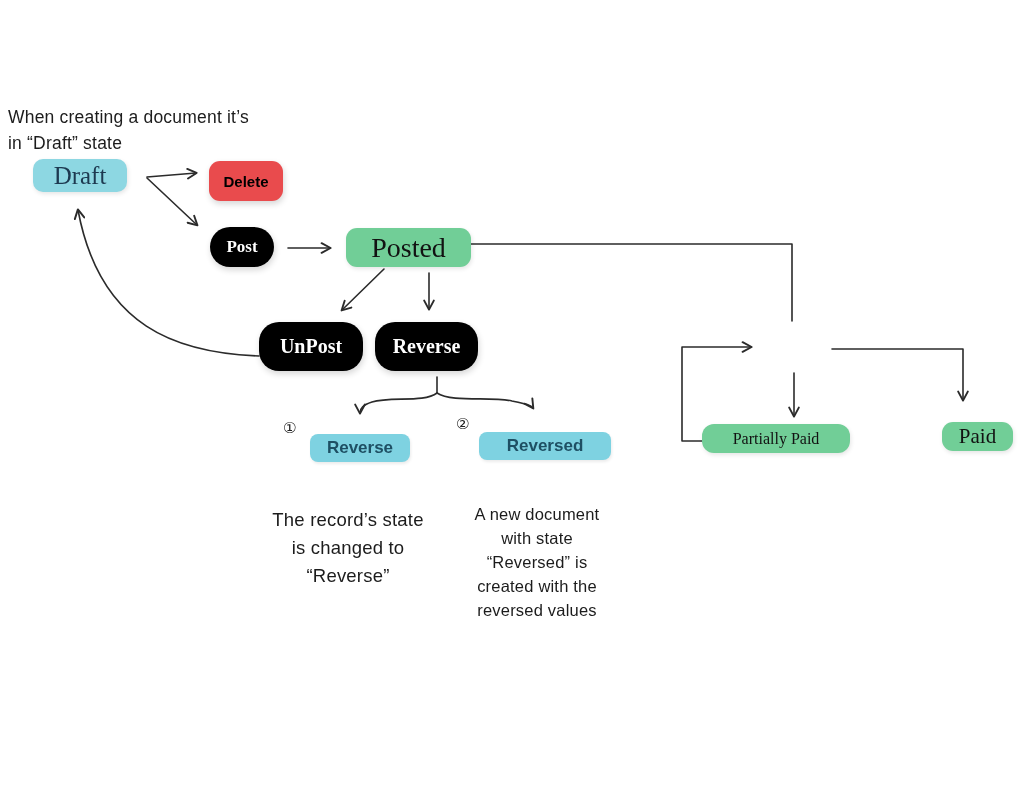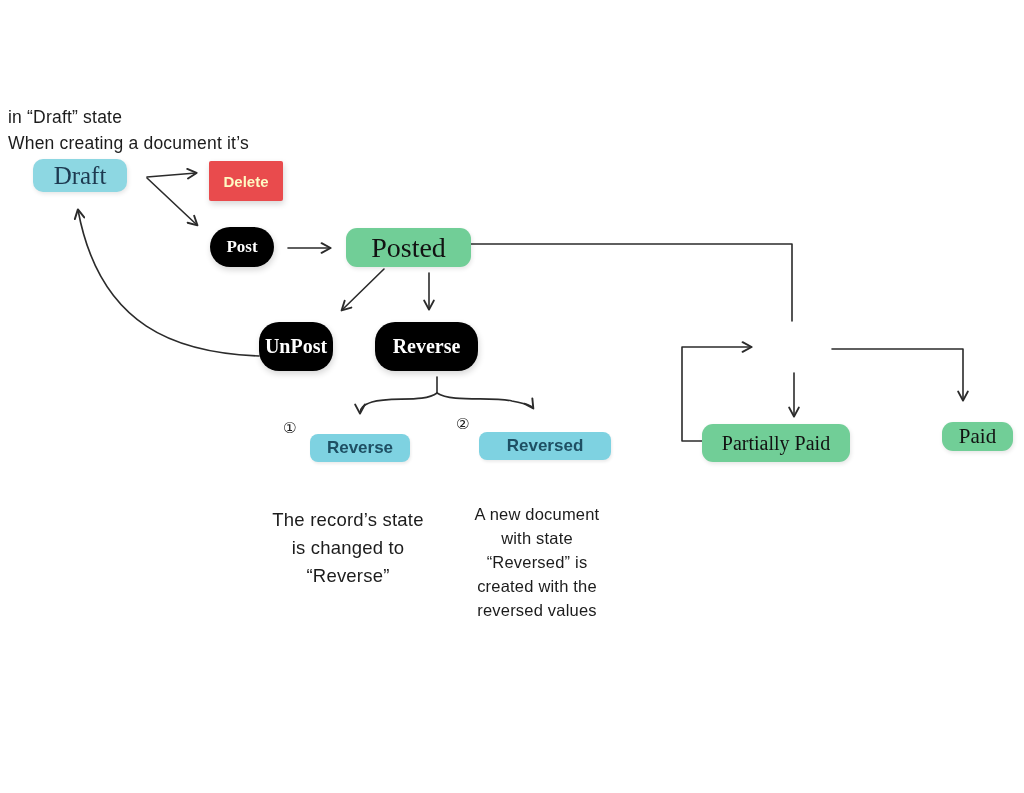--- a/index.html
+++ b/index.html
@@ -15,21 +15,21 @@
     white-space:nowrap;
     text-align:center;
   }
 
   .node.btn-blue{
     background:#000000;color:#ffffff;border-radius:20px;
     font-family:"Liberation Serif","DejaVu Serif",serif;font-weight:bold;
     box-shadow:1px 3px 6px rgba(0,0,0,.16);
   }
   .node.btn-red{
-    background:#e94b4d;color:#fef9c3;border-radius:2px;
+    background:#e94b4d;color:#000000;border-radius:11px;
     font-family:"Liberation Sans","DejaVu Sans",sans-serif;font-weight:bold;
     box-shadow:1px 3px 6px rgba(0,0,0,.16);
   }
   .node.state-green{
     background:#71ce97;color:#121212;border-radius:11px;
     font-family:"Liberation Serif","DejaVu Serif",serif;
     box-shadow:1px 2px 4px rgba(0,0,0,.10);
   }
   .node.state-cyan{
     background:#8dd7e2;color:#1d3950;border-radius:10px;
@@ -39,24 +39,24 @@
   .node.tag-cyan{
     background:#7ed2e1;color:#1e4f63;border-radius:8px;
     font-family:"Liberation Sans","DejaVu Sans",sans-serif;font-weight:600;
     box-shadow:1px 2px 3px rgba(0,0,0,.08);
   }
 
   #node-draft   {left:33px;  top:159px; width:94px;  height:33px; font-size:25px;}
   #node-delete  {left:209px; top:161px; width:74px;  height:40px; font-size:15px;}
   #node-post    {left:210px; top:227px; width:64px;  height:40px; font-size:17px;}
   #node-posted  {left:346px; top:228px; width:125px; height:39px; font-size:28px;}
-  #node-unpost  {left:259px; top:322px; width:74px;  height:49px; font-size:20px;}
+  #node-unpost  {left:259px; top:322px; width:104px;  height:49px; font-size:20px;}
   #node-reverse {left:375px; top:322px; width:103px; height:49px; font-size:20px;}
   #node-pay     {left:758px; top:323px; width:74px;  height:48px; font-size:20px;}
-  #node-ppaid   {left:702px; top:424px; width:148px; height:38px; font-size:20px;}
+  #node-ppaid   {left:702px; top:424px; width:148px; height:29px; font-size:16px;border-radius:12px;}
   #node-paid    {left:942px; top:422px; width:71px;  height:29px; font-size:21px;}
   #tag-reverse  {left:310px; top:434px; width:100px; height:28px; font-size:17px;}
   #tag-reversed {left:479px; top:432px; width:132px; height:28px; font-size:17px;}
 
   .note{
     position:absolute;left:8px;top:104px;width:300px;
     font-size:17.5px;line-height:26px;font-weight:500;letter-spacing:.2px;color:#1c1c1c;
   }
   .num-marker{
     position:absolute;font-size:15px;color:#222222;
@@ -91,22 +91,22 @@
     <path d="M259,356 C178,353 100,328 78,210" marker-end="url(#ah)"></path>
     <path d="M437,377 L437,393"></path>
     <path d="M437,393 C424,403 390,396 372,402 C363,405 360,408 360,413" marker-end="url(#ah)"></path>
     <path d="M437,393 C452,403 492,396 512,401 C526,404 531,405 533,408" marker-end="url(#ah)"></path>
     <path d="M794,373 L794,416" marker-end="url(#ah)"></path>
     <path d="M832,349 L963,349 L963,400" marker-end="url(#ah)"></path>
     <path d="M702,441 L682,441 L682,347 L751,347" marker-end="url(#ah)"></path>
   </svg>
 
   <div class="note">
+    <div>When creating a document it’s</div>
     <div>in “Draft” state</div>
-    <div>When creating a document it’s</div>
   </div>
 
   <div class="node state-cyan" id="node-draft">Draft</div>
   <div class="node btn-red" id="node-delete">Delete</div>
   <div class="node btn-blue" id="node-post">Post</div>
   <div class="node state-green" id="node-posted">Posted</div>
   <div class="node btn-blue" id="node-unpost">UnPost</div>
   <div class="node btn-blue" id="node-reverse">Reverse</div>
   <div class="node state-green" id="node-ppaid">Partially Paid</div>
   <div class="node state-green" id="node-paid">Paid</div>

